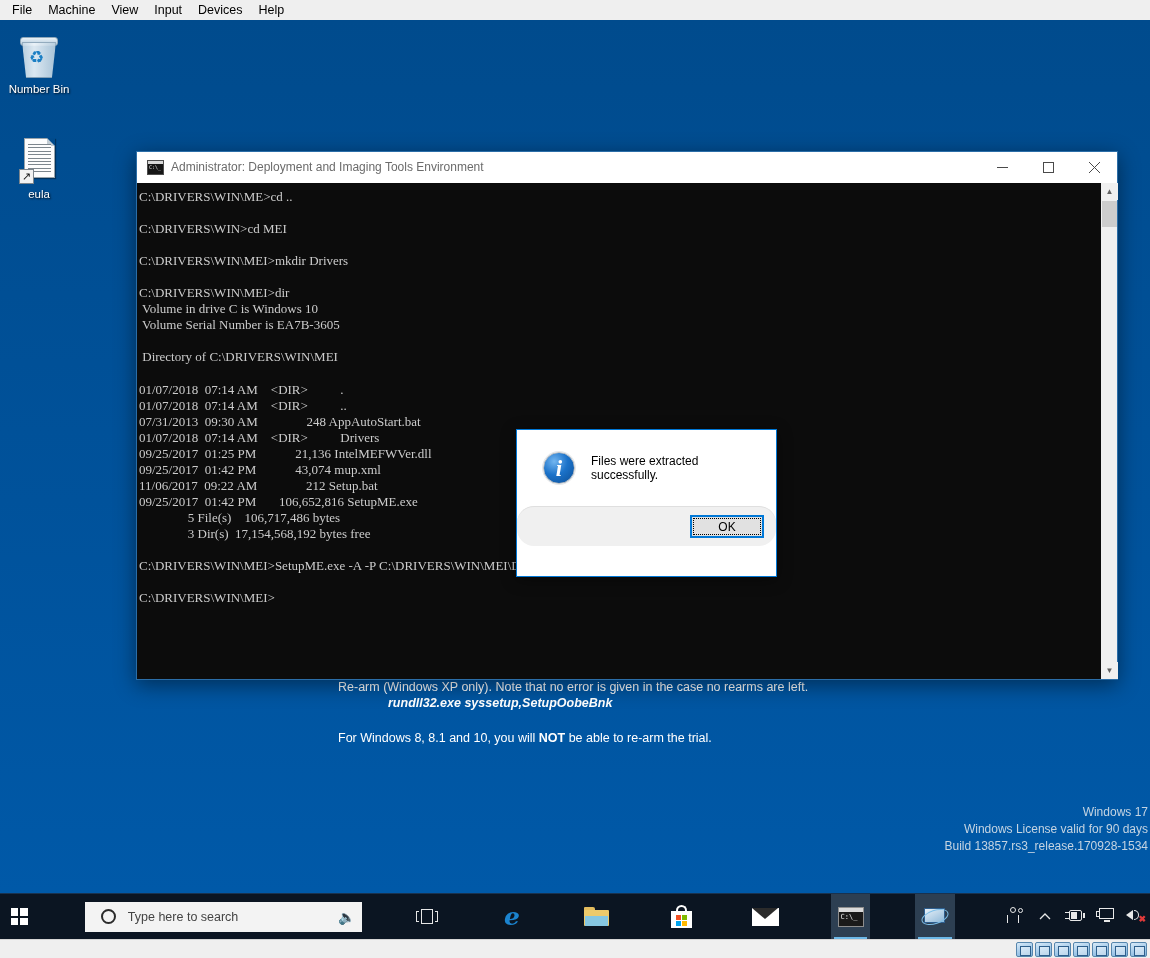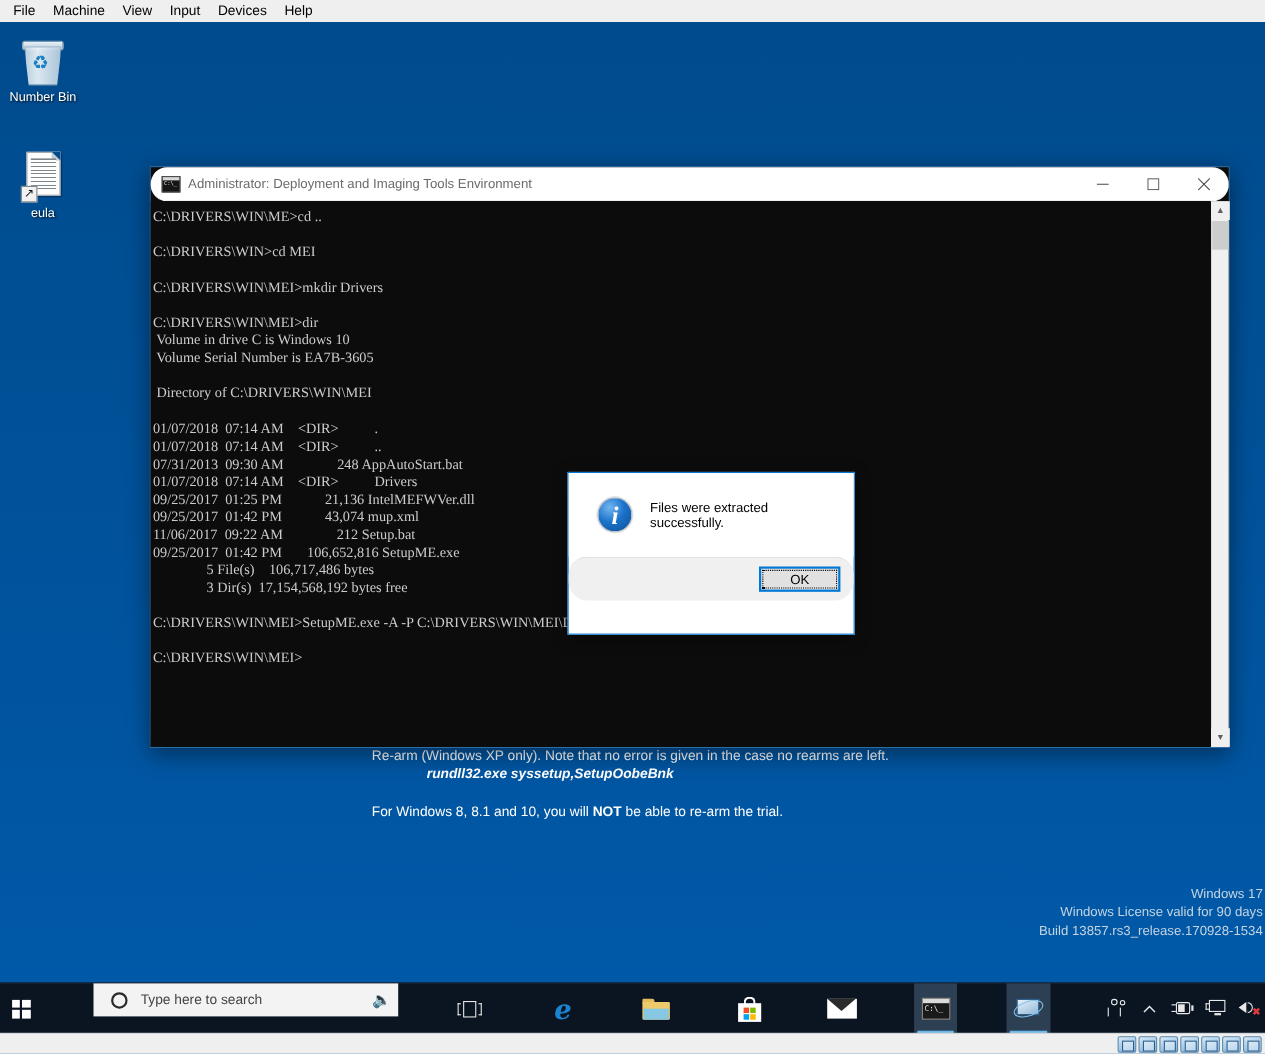--- a/index.html
+++ b/index.html
@@ -131,21 +131,20 @@
     left: 136px; top: 131px;
     width: 982px; height: 529px;
     box-shadow: 0 5px 20px rgba(0,0,0,.45);
     border: 1px solid #2b6ea8;
     background: #0c0c0c;
   }
   #console-titlebar {
     height: 31px; background: #ffffff;
     display: flex; align-items: center;
     border-bottom: 1px solid #ffffff;
-    border-radius: 15px;
   }
   #console-titlebar .app-ico {
     width: 17px; height: 15px; margin: 0 7px 0 10px;
     background: #161616;
     border: 1px solid #4d4d4d;
     position: relative; flex: none;
   }
   #console-titlebar .app-ico::before {
     content: "";
     position: absolute; left: 0; top: 0; right: 0; height: 3px;
@@ -277,21 +276,21 @@
     position: absolute; left: 1px; top: 1px; right: 1px; bottom: 1px;
     border: 1px dotted #000;
   }
 
   
   #taskbar {
     position: absolute;
     left: 0; top: 893px;
     width: 1150px; height: 46px;
     background: #0b1522;
-    display: flex; 
+    display: flex; align-items: center;
     border-top: 1px solid #19324f;
     z-index: 50;
     gap: 45px;
   }
   #start-button {
     width: 48px; height: 46px;
     display: flex; align-items: center; justify-content: center;
   }
   .win-logo { width: 17px; height: 17px; display: grid; grid-template-columns: 1fr 1fr; grid-template-rows: 1fr 1fr; gap: 2px; }
   .win-logo i { background: #fff; display: block; }

